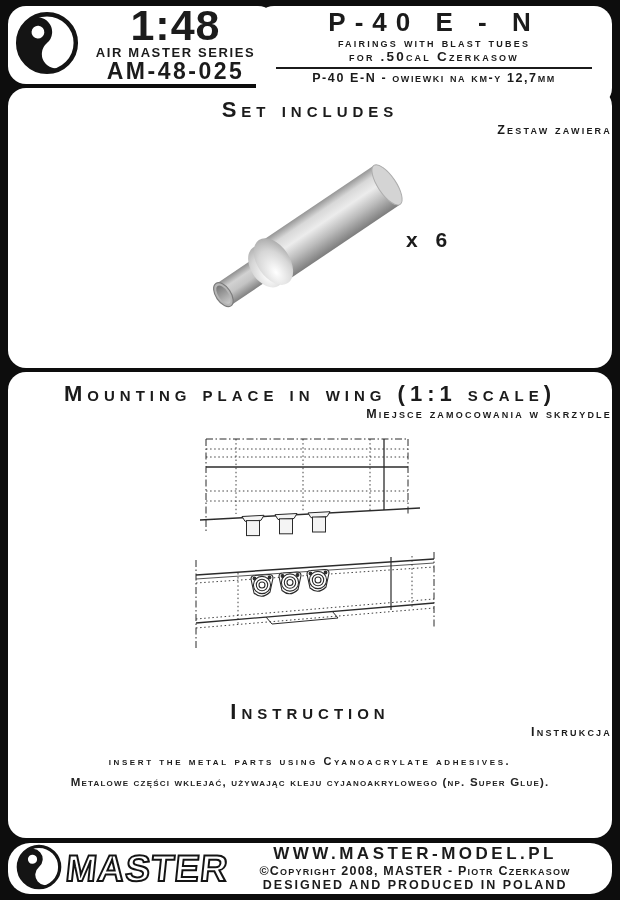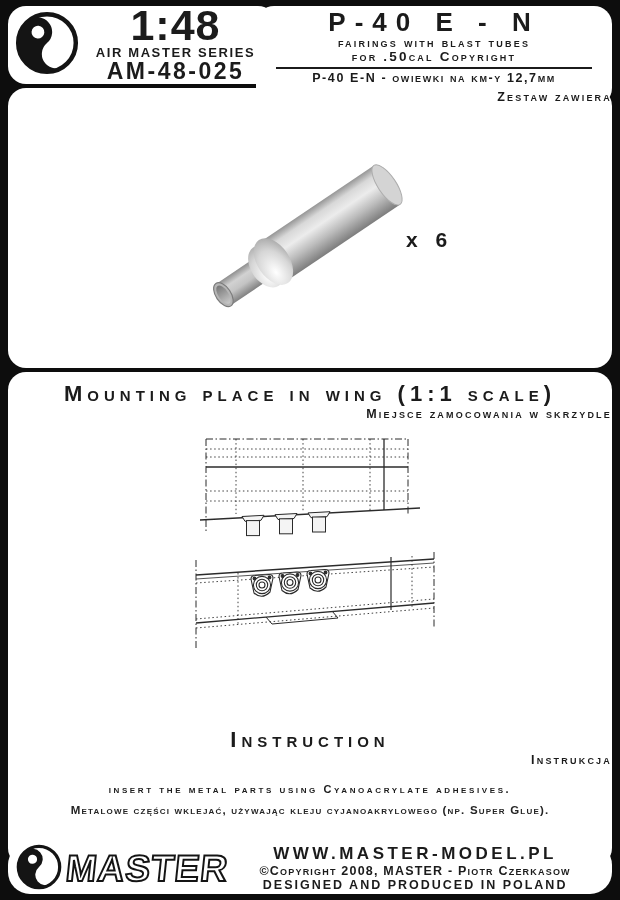--- a/index.html
+++ b/index.html
@@ -28,21 +28,21 @@
   .hdr-right{left:256px;top:6px;width:356px;height:100px;text-align:center;padding-top:3px;}
   .p40title{font-size:26px;font-weight:bold;letter-spacing:9px;line-height:1.05;}
   .p40sub{font-size:13.5px;font-weight:bold;font-variant:small-caps;letter-spacing:2.2px;line-height:1.02;}
   .hdr-divider{width:89%;margin:3px auto 2px auto;border:none;border-top:2px solid #1b1b1b;}
   .p40pl{font-size:12.5px;font-weight:bold;font-variant:small-caps;letter-spacing:1.6px;}
   
   .sec-title{font-size:22px;font-weight:bold;font-variant:small-caps;letter-spacing:5px;text-align:center;margin:10px 0 0 0;line-height:1.05;}
   .sec-sub{font-size:12.5px;font-weight:bold;font-variant:small-caps;letter-spacing:2.2px;text-align:right;margin-top:2px;}
   .sec-set{left:8px;top:88px;width:604px;height:280px;}
   .sec-mount{left:8px;top:372px;width:604px;height:392px;}
-  .sec-instr{left:8px;top:690px;width:604px;height:148px;margin-top:28px;}
+  .sec-instr{left:8px;top:690px;width:604px;height:148px;}
   
   .render-wrap{position:absolute;left:130px;top:58px;width:330px;height:200px;}
   .qty{position:absolute;left:398px;top:140px;font-size:21px;font-weight:bold;letter-spacing:6px;}
   
   .draw1{position:absolute;left:190px;top:62px;}
   .draw2{position:absolute;left:172px;top:176px;}
   
   .instr-en{font-size:11px;font-weight:bold;font-variant:small-caps;letter-spacing:2.6px;text-align:center;margin-top:16px;}
   .instr-pl{font-size:11.5px;font-weight:bold;font-variant:small-caps;letter-spacing:1.2px;text-align:center;margin-top:9px;color:#242424;}
   
@@ -72,26 +72,27 @@
   <div class="col">
     <div class="scale">1:48</div>
     <div class="series">AIR MASTER SERIES</div>
     <div class="code">AM-48-025</div>
   </div>
 </div>
 
 <div class="box hdr-right">
   <div class="p40title">P-40 E - N</div>
   <div class="p40sub">fairings with blast tubes</div>
-  <div class="p40sub">for .50cal Copyright</div>
+  <div class="p40sub">for .50cal Czerkasow</div>
   <hr class="hdr-divider">
   <div class="p40pl">P-40 E-N - owiewki na km-y 12,7mm</div>
 </div>
 
 <div class="box sec-set">
+  <div class="sec-title">Set includes</div>
   <div class="sec-sub">Zestaw zawiera</div>
 
   <div class="render-wrap">
     <svg width="330" height="200" viewBox="0 0 330 200">
       <defs>
         <linearGradient id="cylBody" x1="0" y1="0" x2="0" y2="1">
           <stop offset="0" stop-color="#969696"></stop>
           <stop offset="0.18" stop-color="#d8d8d8"></stop>
           <stop offset="0.4" stop-color="#ececec"></stop>
           <stop offset="0.68" stop-color="#bcbcbc"></stop>

